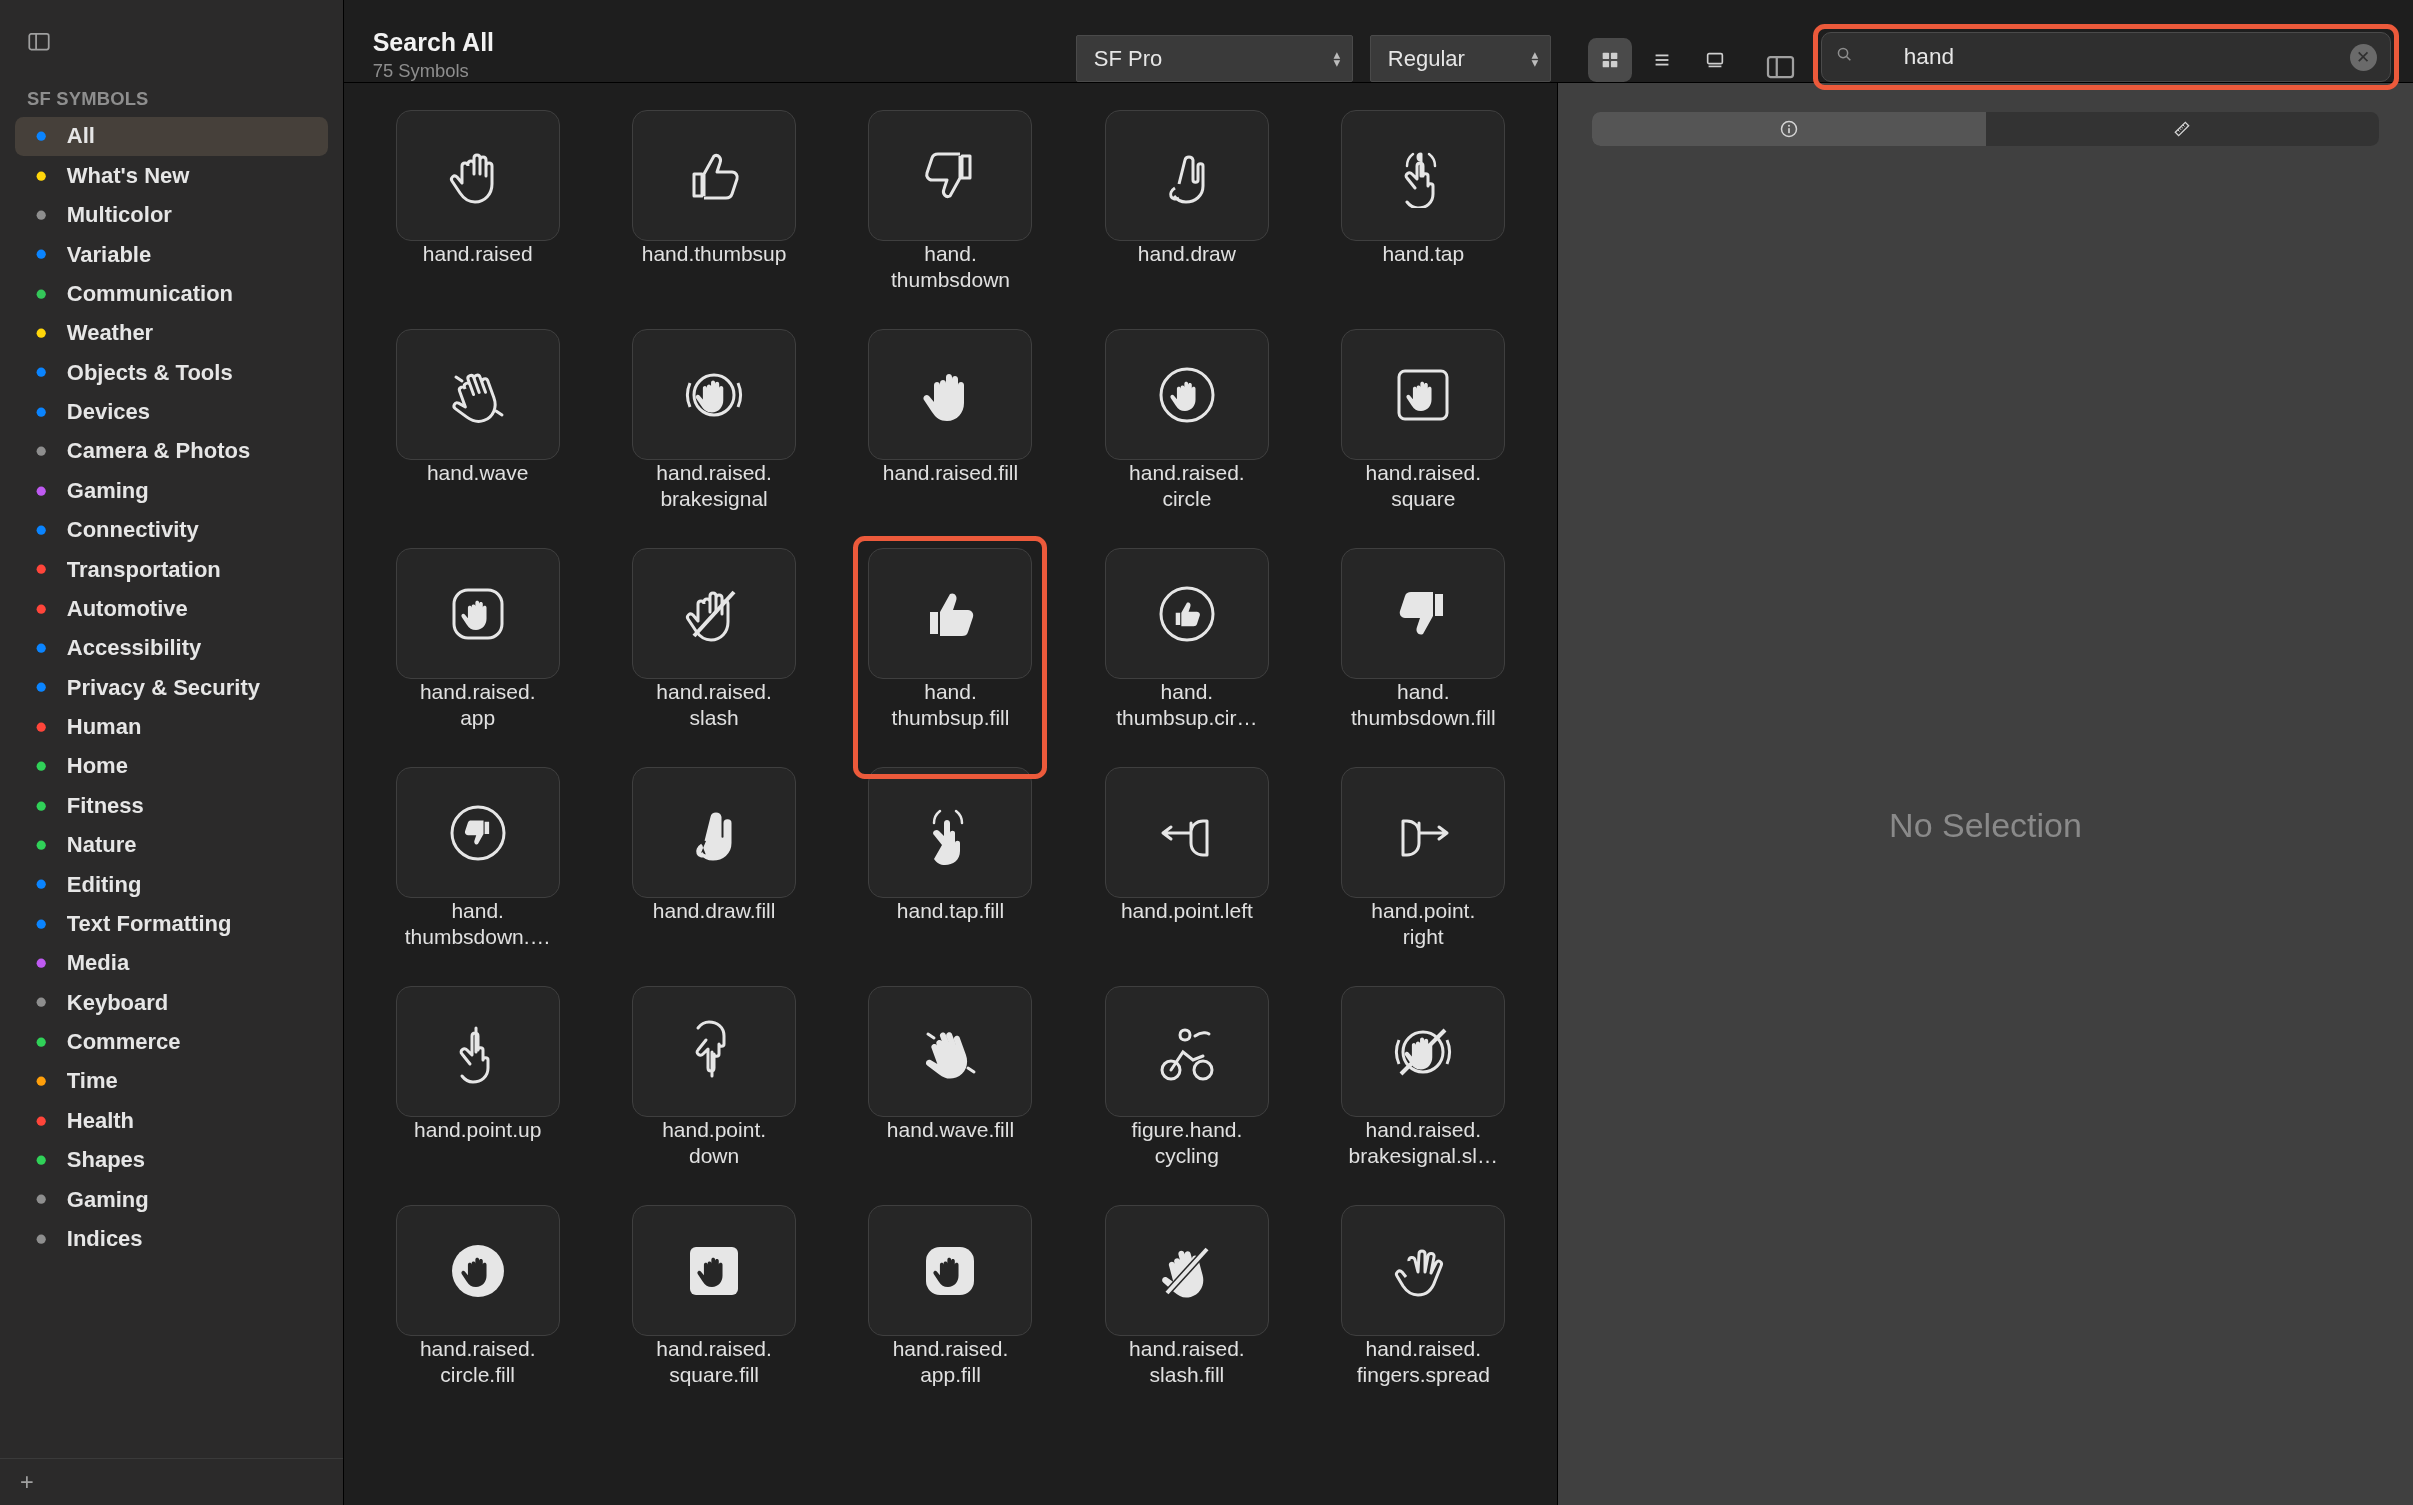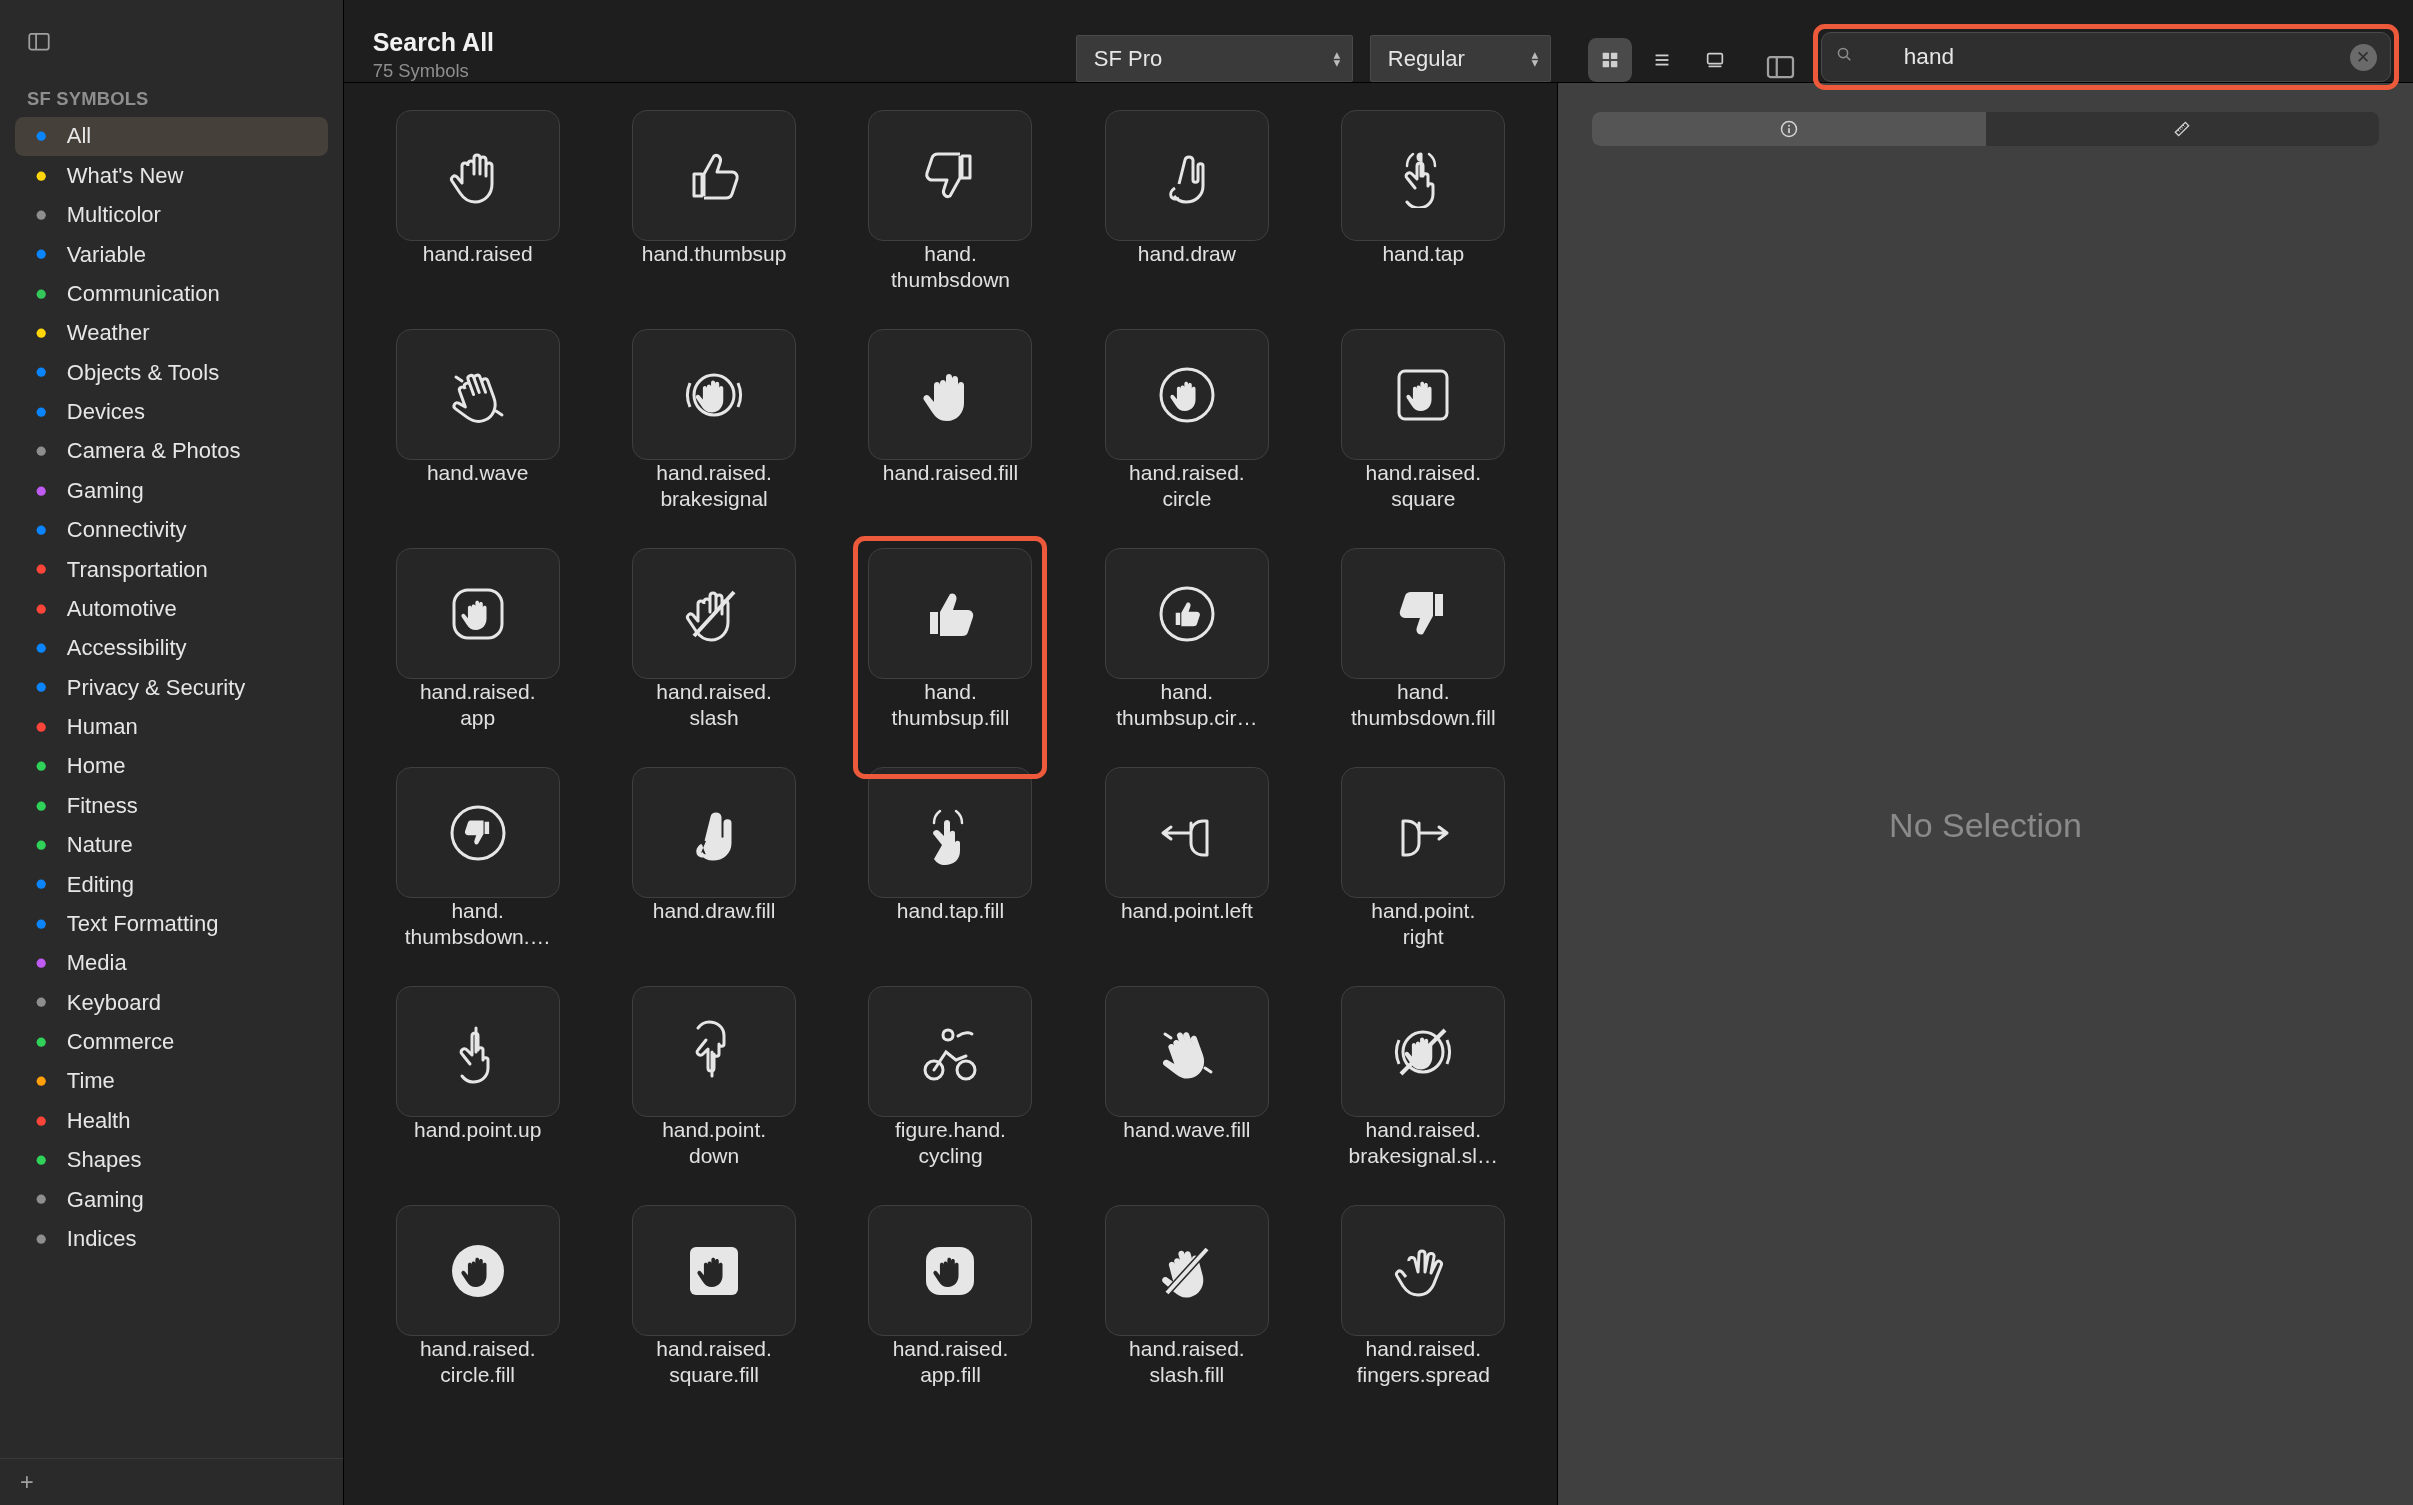--- a/index.html
+++ b/index.html
@@ -5,21 +5,21 @@
 * { margin:0; padding:0; box-sizing:border-box; font-family:-apple-system,BlinkMacSystemFont,"Segoe UI",Helvetica,Arial,sans-serif; -webkit-font-smoothing:antialiased; }
 body { background:#1e1e1e; color:#e6e6e6; width:2413px; height:1505px; overflow:hidden; }
 .app { display:flex; height:100%; width:100%; }
 
 
 .sidebar { width:344px; background:#2b2a2a; border-right:0.8px solid #000; display:flex; flex-direction:column; }
 .side-top { height:83px; display:flex; align-items:center; padding:0 23.5px; }
 .side-top .toggle { width:30px; height:23.5px; color:#a0a0a0; }
 .side-header { font-size:18.4px; font-weight:600; color:#8e8e8e; padding:0 27px; margin-top:5px; margin-bottom:6.7px; letter-spacing:0.2px; }
 .side-list { flex:1; overflow-y:auto; padding:0 15px 17px 15px; }
-.side-item { display:flex; align-items:center; gap:13.4px; padding:6.7px 13.4px; border-radius:8.4px; font-size:22px; color:#e6e6e6; cursor:default; }
+.side-item { display:flex; align-items:center; gap:13.4px; padding:6.7px 13.4px; border-radius:8.4px; font-size:22px; color:#e6e6e6; cursor:default;font-weight:bold; }
 .side-item.selected { background:#46403a; }
 .side-item .sicon { width:25px; height:20px; display:flex; align-items:center; justify-content:center; font-size:18.4px; }
 .side-foot { height:47px; border-top:0.8px solid #3a3a3a; display:flex; align-items:center; padding:0 20px; color:#a0a0a0; font-size:23.5px; }
 
 
 .main { flex:1; display:flex; flex-direction:column; min-width:0; }
 .topbar { height:83px; display:flex; align-items:flex-end; padding:0 22px; border-bottom:0.8px solid #000; gap:17px; }
 .title-block { flex:0 0 auto; margin-right:auto; padding-left:6.7px; }
 .title-block h1 { font-size:25px; font-weight:700; color:#f2f2f2; }
 .title-block .sub { font-size:18.4px; color:#8e8e8e; margin-top:3.4px; }
@@ -717,32 +717,32 @@
               <div class="tile">
                 <svg viewBox="0 0 76 76" width="64" height="64">
                   <use href="#s-point_down"></use>
                 </svg>
               </div>
               <div class="label">hand.point.<br>down</div>
             </div>
             <div class="sym">
               <div class="tile">
                 <svg viewBox="0 0 76 76" width="64" height="64">
+                  <use href="#s-wave_fill"></use>
+                </svg>
+              </div>
+              <div class="label">hand.wave.fill</div>
+            </div>
+            <div class="sym">
+              <div class="tile">
+                <svg viewBox="0 0 76 76" width="64" height="64">
                   <use href="#s-cycling"></use>
                 </svg>
               </div>
               <div class="label">figure.hand.<br>cycling</div>
-            </div>
-            <div class="sym">
-              <div class="tile">
-                <svg viewBox="0 0 76 76" width="64" height="64">
-                  <use href="#s-wave_fill"></use>
-                </svg>
-              </div>
-              <div class="label">hand.wave.fill</div>
             </div>
             <div class="sym">
               <div class="tile">
                 <svg viewBox="0 0 76 76" width="64" height="64">
                   <use href="#s-brakesignal_slash"></use>
                 </svg>
               </div>
               <div class="label">hand.raised.<br>brakesignal.sl…</div>
             </div>
             <div class="sym">

